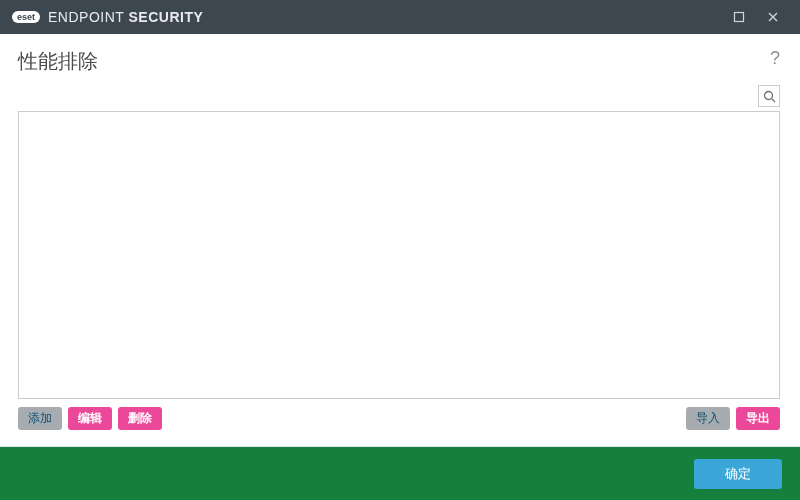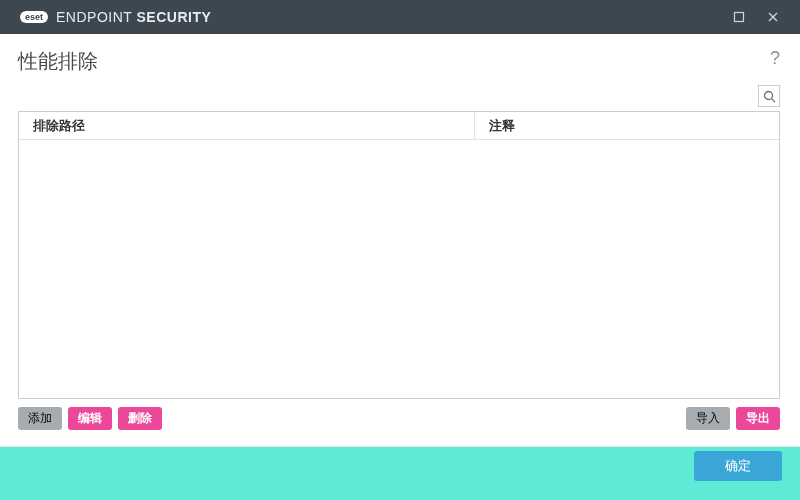--- a/index.html
+++ b/index.html
@@ -10,21 +10,21 @@
     background: #3d4750;
     display: flex;
     align-items: center;
     padding: 0 10px 0 12px;
     color: #e8eaed;
   }
   .brand { display: flex; align-items: center; gap: 8px; font-size: 14px; letter-spacing: 0.5px; }
   .brand-badge {
     display: inline-flex; align-items: center; justify-content: center;
     background: #fff; color: #3d4750; border-radius: 8px;
-    font-size: 9px; font-weight: 700; padding: 1px 5px; letter-spacing: 0; margin-left: 8px;
+    font-size: 9px; font-weight: 700; padding: 1px 5px; letter-spacing: 0;
   }
   .brand-text { font-weight: 300; }
   .brand-text b { font-weight: 600; }
   .tb-spacer { flex: 1; }
   .tb-btn { width: 34px; height: 34px; display: flex; align-items: center; justify-content: center; color: #cfd4d9; }
   .tb-btn svg { display: block; }
 
   .content { position: relative; padding: 14px 20px 0 18px; height: calc(500px - 34px - 54px); }
   .page-title { font-size: 20px; color: #4a4a4a; font-weight: 400; margin-bottom: 10px; }
   .help-icon { position: absolute; top: 14px; right: 20px; color: #8a8f94; font-size: 18px; }
@@ -43,29 +43,29 @@
   .th {
     font-size: 13px; color: #333; padding: 0 14px; font-weight: 700;
   }
   .th-path { flex: 0 0 60%; border-right: 1px solid #e1e4e7; height: 100%; display: flex; align-items: center; }
   .th-comment { flex: 1; }
   .tbody { flex: 1; }
 
   .action-row { display: flex; align-items: center; gap: 6px; margin-top: 8px; }
   .sm-btn {
     font-size: 12px; padding: 3px 10px; border-radius: 3px; border: none;
-    background: #a7acb1; color: #000000; cursor: pointer;
+    background: #a7acb1; color: #0c4a6e; cursor: pointer;
   }
   .sm-btn.disabled { background: #ec4899; color: #fff; cursor: default; font-weight: bold; }
   .ar-spacer { flex: 1; }
 
   .footer {
-    height: 54px; background: #5eead4; border-top: 1px solid #e3e5e7;
-    display: flex; align-items: flex-start; justify-content: flex-end; gap: 12px;
-    padding: 4px 18px;
+    height: 54px; background: #15803d; border-top: 1px solid #e3e5e7;
+    display: flex; align-items: center; justify-content: flex-end; gap: 12px;
+    padding: 15px 18px;
   }
   .ft-btn {
     min-width: 88px; height: 30px; border: none; border-radius: 3px;
     font-size: 13px; color: #fff; cursor: pointer;
   }
   .ft-primary { background: #3ba7d9; }
   .ft-secondary { background: #9ea3a8; }
 </style>
 </head>
 <body>
@@ -99,24 +99,20 @@
   <div class="search-row">
     <div class="search-btn">
       <svg width="13" height="13" viewBox="0 0 13 13">
         <circle cx="5.5" cy="5.5" r="4" fill="none" stroke="currentColor" stroke-width="1.3"></circle>
         <line x1="8.6" y1="8.6" x2="12" y2="12" stroke="currentColor" stroke-width="1.3"></line>
       </svg>
     </div>
   </div>
 
   <div class="table-wrap">
-    <div class="thead">
-      <div class="th th-path">排除路径</div>
-      <div class="th th-comment">注释</div>
-    </div>
     <div class="tbody"></div>
   </div>
 
   <div class="action-row">
     <button class="sm-btn">添加</button>
     <button class="sm-btn disabled">编辑</button>
     <button class="sm-btn disabled">删除</button>
     <div class="ar-spacer"></div>
     <button class="sm-btn">导入</button>
     <button class="sm-btn disabled">导出</button>

